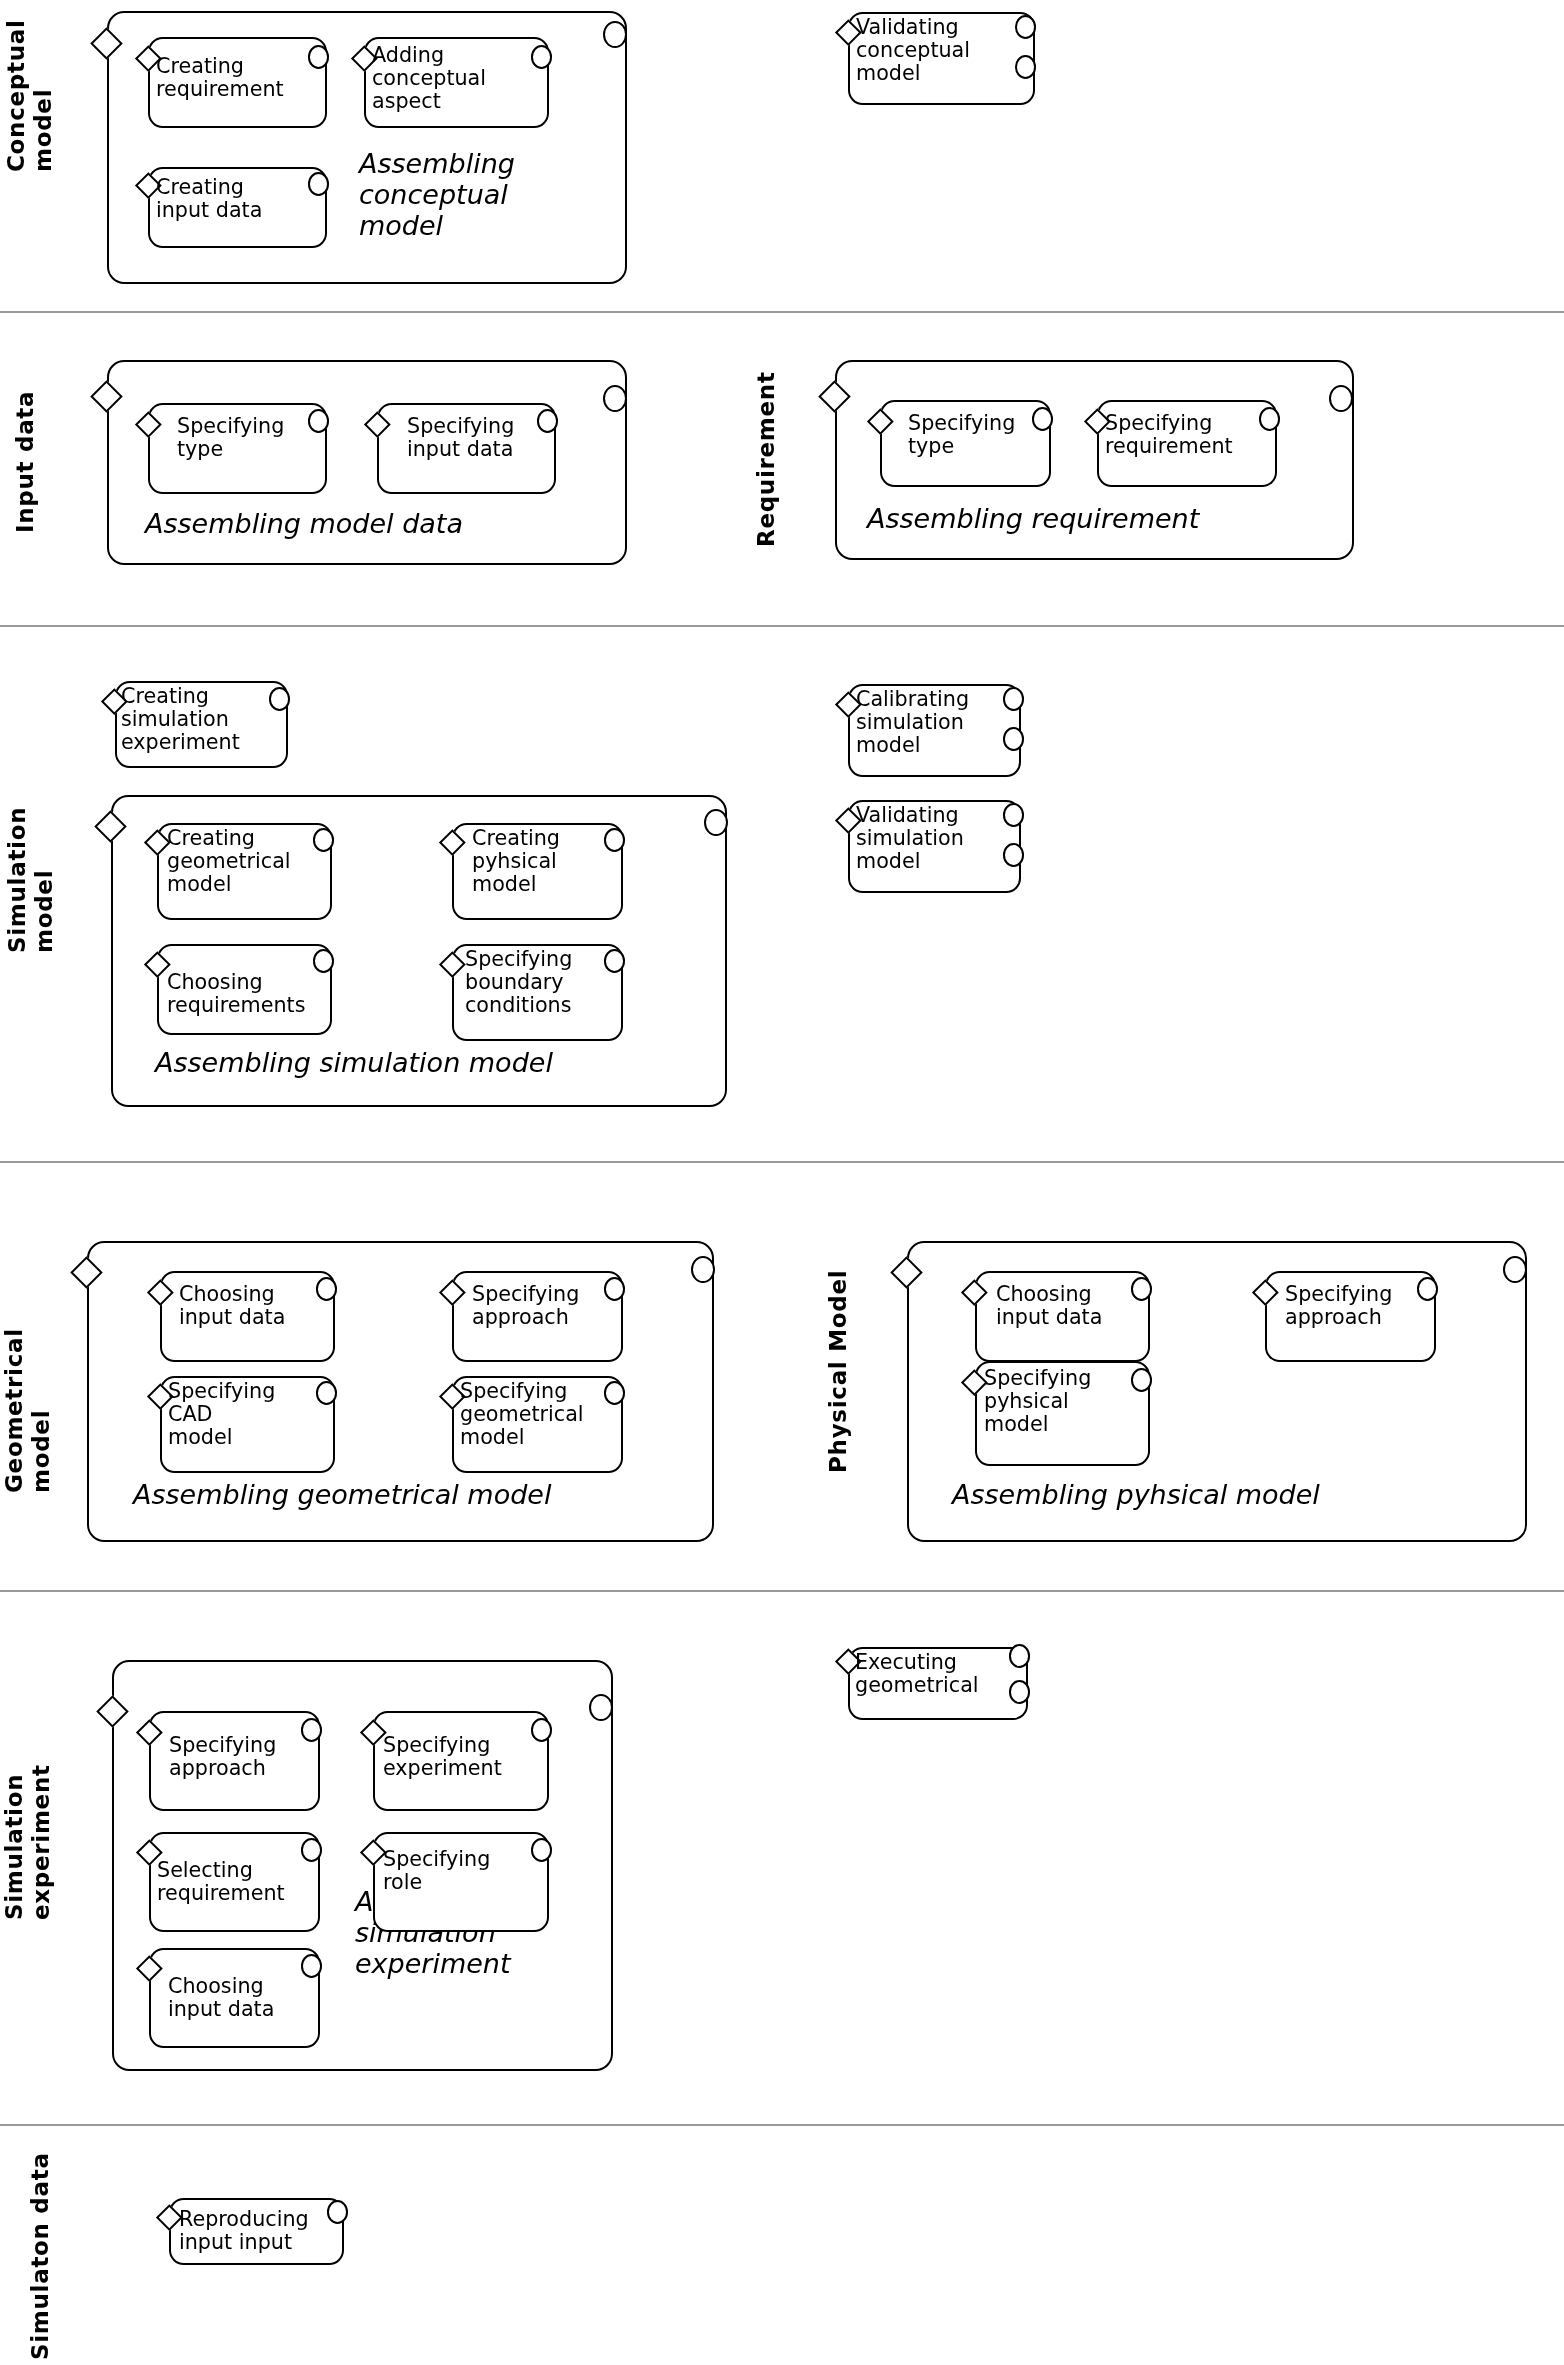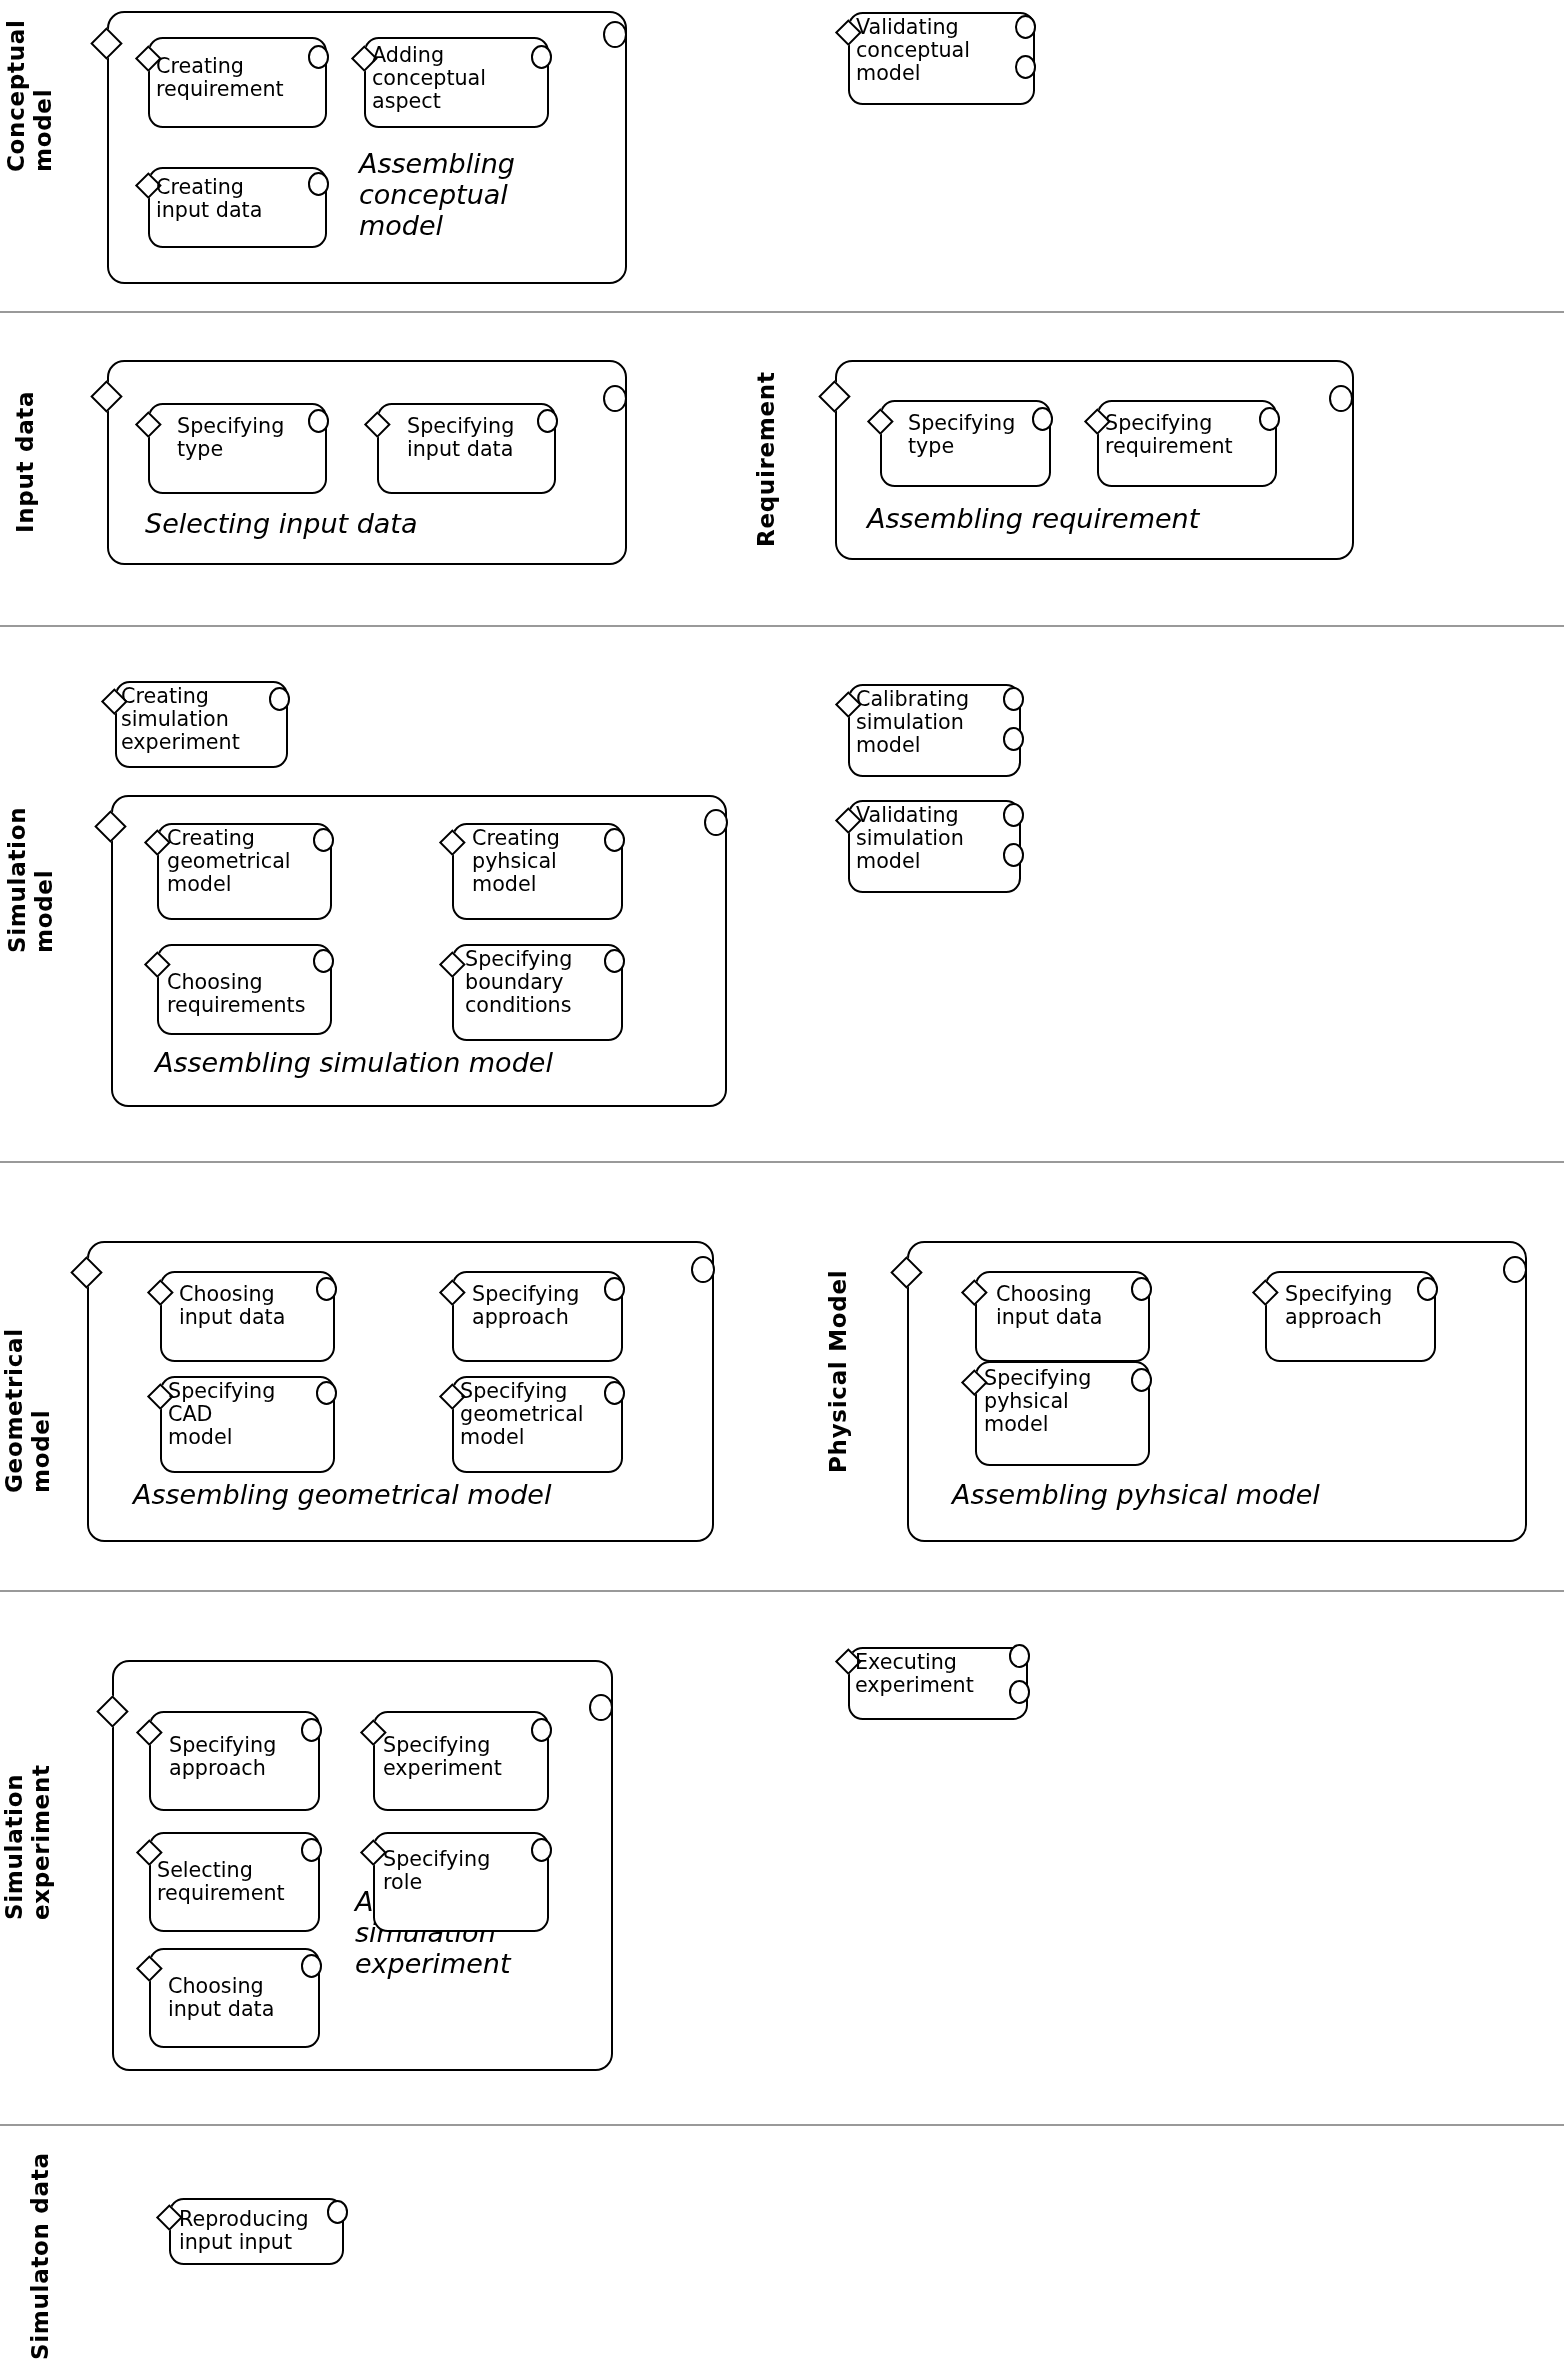--- a/index.html
+++ b/index.html
@@ -169,21 +169,21 @@
   <div class="diamond small" style="left:839px; top:23px;"></div>
   <div class="circle small" style="left:1015px; top:14.7px;"></div>
   <div class="circle small" style="left:1015px; top:55px;"></div>
   <div class="leaf-label" style="left:856px; top:16px; width:173px;">Validating
 conceptual
 model</div>
 
   <div class="node" style="left:107px; top:360px; width:520px; height:205px;"></div>
   <div class="diamond" style="left:95px; top:385px;"></div>
   <div class="circle" style="left:603px; top:385px;"></div>
-  <div class="container-label" style="left:145px; top:508px; width:400px;">Selecting input data</div>
+  <div class="container-label" style="left:145px; top:508px; width:400px;">Assembling model data</div>
 
   <div class="node inner" style="left:148px; top:403px; width:179px; height:91px;"></div>
   <div class="diamond small" style="left:139px; top:415px;"></div>
   <div class="circle small" style="left:308px; top:409px;"></div>
   <div class="leaf-label" style="left:177px; top:415px; width:153px;">Specifying
 type</div>
 
   <div class="node inner" style="left:377px; top:403px; width:179px; height:91px;"></div>
   <div class="diamond small" style="left:368px; top:415px;"></div>
   <div class="circle small" style="left:537px; top:409px;"></div>
@@ -352,21 +352,21 @@
   <div class="diamond small" style="left:140px; top:1959px;"></div>
   <div class="circle small" style="left:301px; top:1954px;"></div>
   <div class="leaf-label" style="left:168px; top:1975px; width:160px;">Choosing
 input data</div>
 
   <div class="node inner" style="left:848px; top:1647px; width:180px; height:73px;"></div>
   <div class="diamond small" style="left:839px; top:1652px;"></div>
   <div class="circle small" style="left:1009px; top:1644px;"></div>
   <div class="circle small" style="left:1009px; top:1680px;"></div>
   <div class="leaf-label" style="left:855px; top:1651px; width:173px;">Executing
-experiment</div>
+geometrical</div>
 
   <div class="node inner" style="left:169px; top:2198px; width:175px; height:67px;"></div>
   <div class="diamond small" style="left:160px; top:2208px;"></div>
   <div class="circle small" style="left:327px; top:2200px;"></div>
   <div class="leaf-label" style="left:179px; top:2208px; width:171px;">Reproducing
 input input</div>
 
 </div>
 
 

